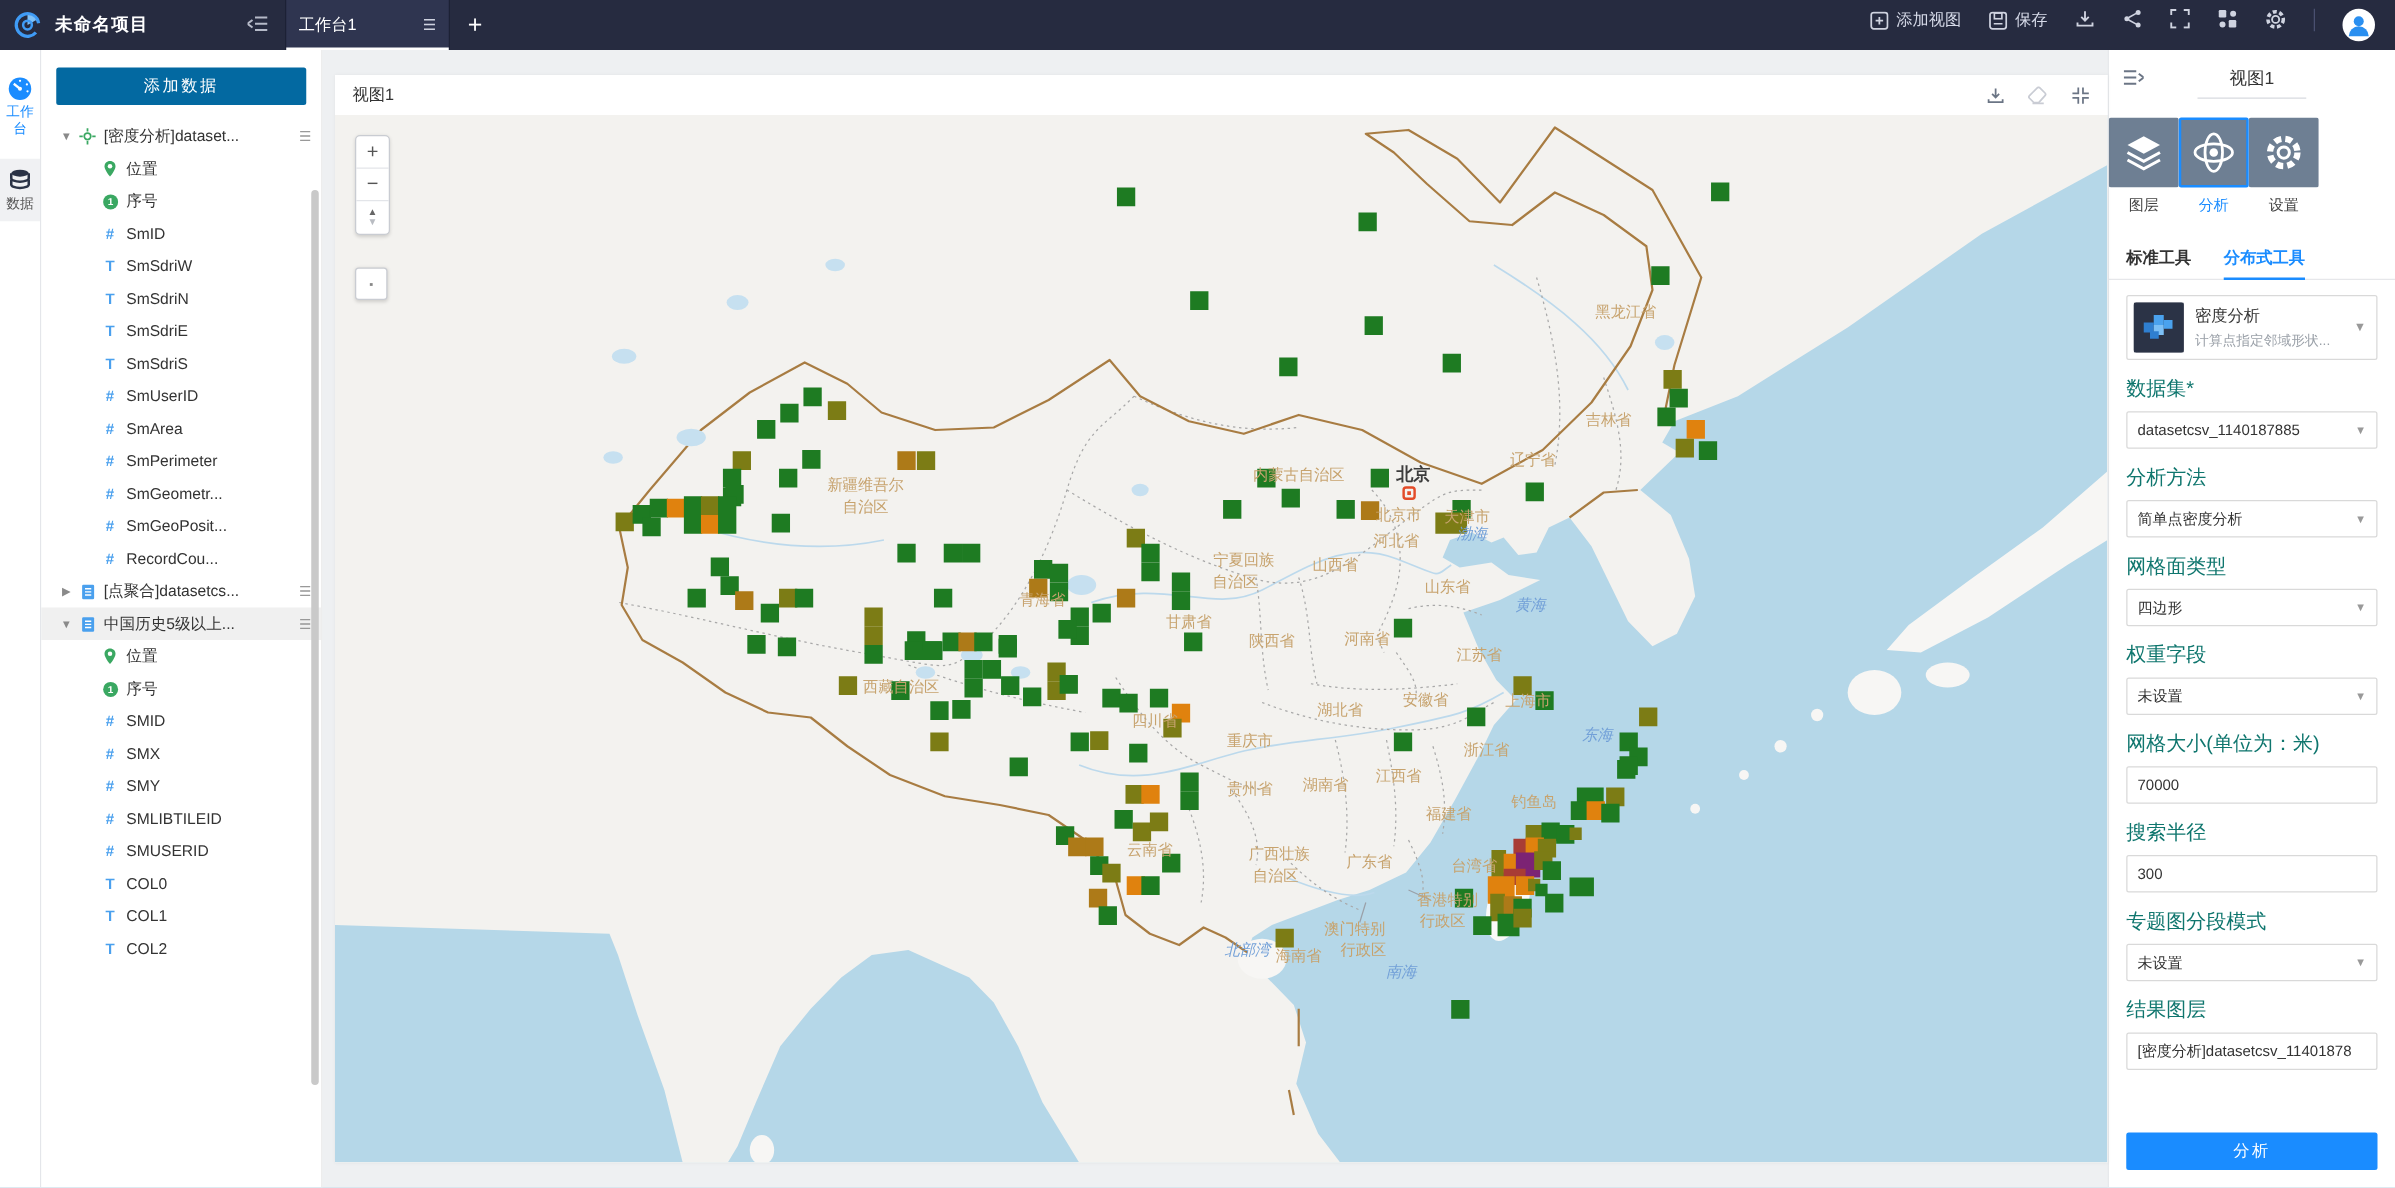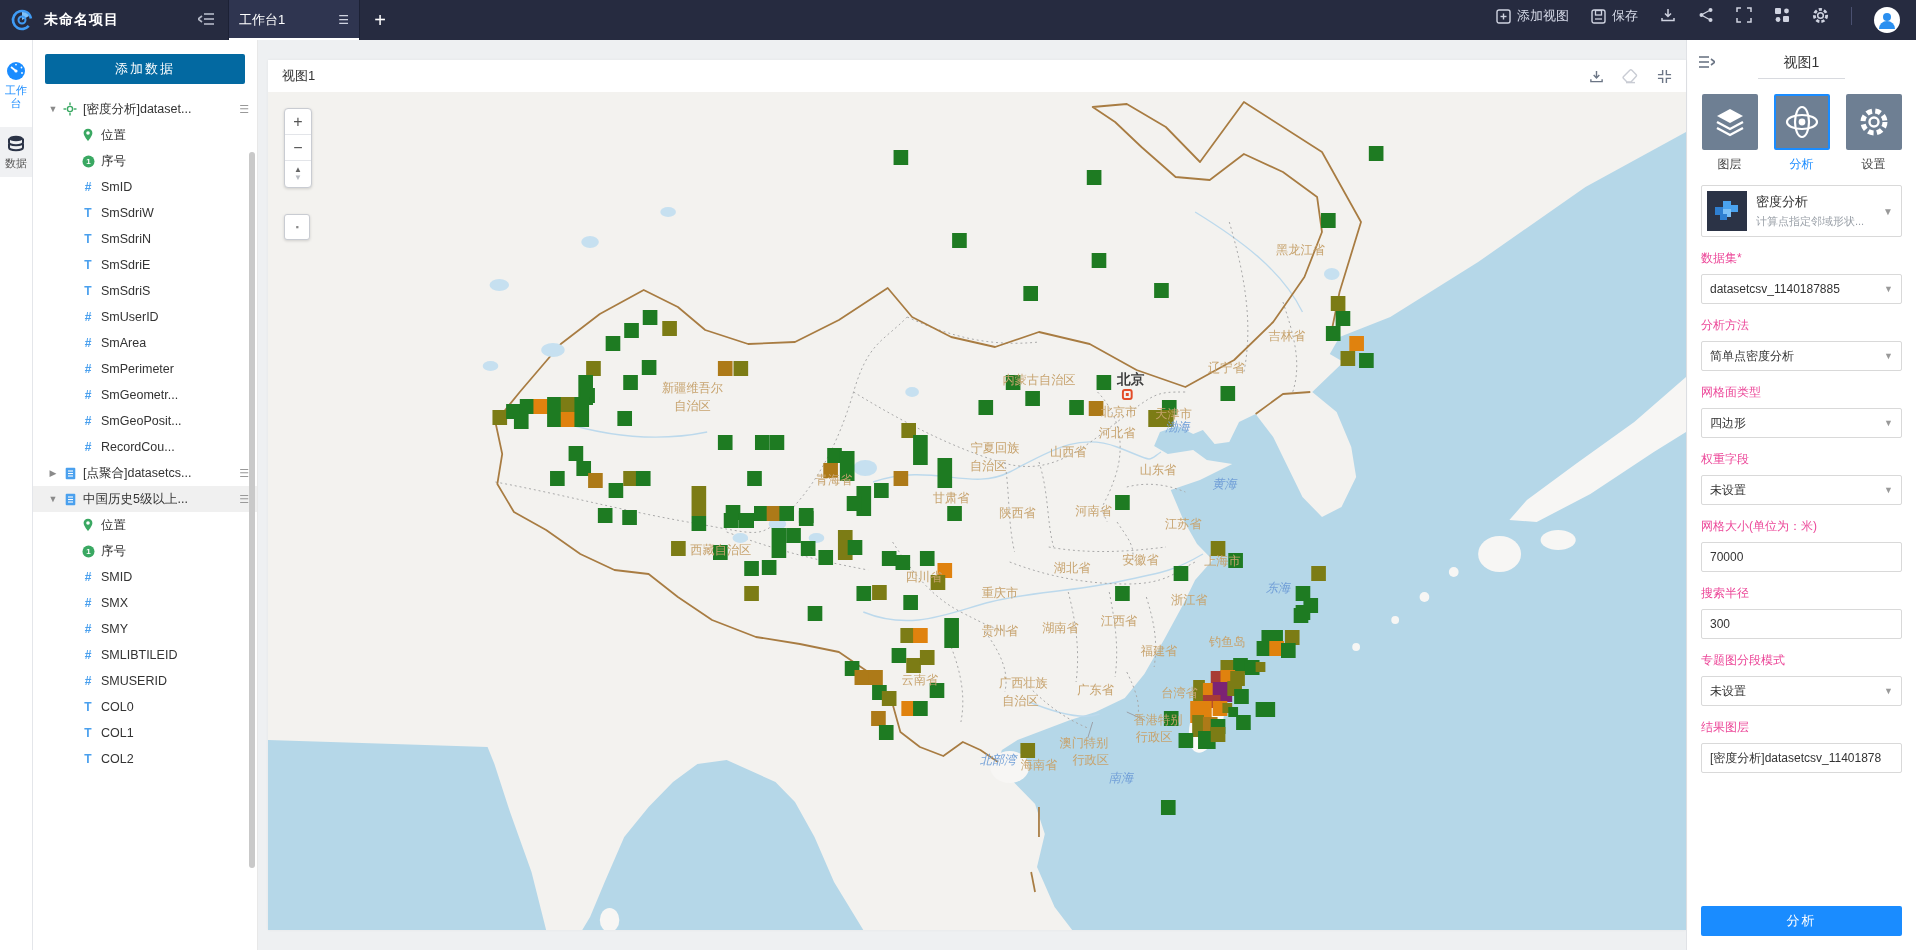--- a/index.html
+++ b/index.html
@@ -56,38 +56,38 @@
 .zbtn{height:26px;display:flex;align-items:center;justify-content:center;font-size:16px;color:#555;cursor:pointer;border-bottom:1px solid #e3e5e9}
 .zbtn:last-child{border-bottom:none}
 .zbtn.tilt{flex-direction:column;font-size:8px;line-height:8px;color:#666}
 .zbtn.tilt .dn{color:#b9bcc2}
 .extbtn{position:absolute;left:16px;top:122px;width:26px;height:26px;background:#fff;border:1px solid #c9ccd2;border-radius:3px;box-shadow:0 1px 3px rgba(0,0,0,.15);display:flex;align-items:center;justify-content:center;cursor:pointer;z-index:5;color:#888;font-size:9px}
 
 .rightpanel{width:230px;background:#fff;border-left:1px solid #e0e2e6;display:flex;flex-direction:column;padding:0}
 .rp-head{height:38px;display:flex;align-items:center;position:relative;margin-top:4px}
 .rp-collapse{position:absolute;left:12px;cursor:pointer}
 .rp-title{margin:0 auto;font-size:14px;color:#333;padding:6px 26px;border-bottom:1px solid #d8dadf}
-.mode-row{display:flex;justify-content:center;gap:16px;margin-top:12px}
+.mode-row{display:flex;margin-top:12px}
 .mode-btn{display:flex;flex-direction:column;align-items:center;cursor:pointer}
 .mode-ic{width:56px;height:56px;background:#6e7f93;border-radius:2px;display:flex;align-items:center;justify-content:center;border:2px solid transparent}
 .mode-btn.active .mode-ic{border-color:#1a8cff}
 .mode-lb{margin-top:6px;font-size:12px;color:#444}
 .mode-btn.active .mode-lb{color:#1a8cff}
 .rp-tabs{display:flex;gap:26px;padding:0 14px;margin-top:16px;border-bottom:1px solid #e6e7ea}
 .rp-tab{font-size:13px;color:#333;padding:8px 0;cursor:pointer;position:relative;font-weight:bold}
 .rp-tab.active{color:#1a8cff}
 .rp-tab.active:after{content:"";position:absolute;left:0;right:0;bottom:-1px;height:2px;background:#1a8cff}
 .rp-body{flex:1;padding:12px 14px 0 14px;overflow:hidden;display:flex;flex-direction:column}
 .tool-card{border:1px solid #d9d9d9;border-radius:2px;display:flex;align-items:center;padding:5px 8px 5px 5px;cursor:pointer}
 .tool-ic{width:40px;height:40px;background:#2b3346;border-radius:2px;margin-right:9px;flex:none}
 .tool-tx{flex:1;min-width:0}
 .tool-title{font-size:13px;font-weight:normal;color:#333}
 .tool-sub{font-size:11px;color:#9aa0a8;margin-top:3px;white-space:nowrap;overflow:hidden}
 .tool-caret{color:#999;font-size:10px;margin-left:4px}
-.fld-label{font-size:12px;color:#ec4899;margin:13px 0 7px 0}
+.fld-label{font-size:16px;color:#0f766e;margin:13px 0 7px 0}
 .fld-ctl{height:30px;border:1px solid #d9d9d9;border-radius:2px;display:flex;align-items:center;padding:0 8px;font-size:12px;color:#333;background:#fff;cursor:pointer;white-space:nowrap;overflow:hidden}
 .fld-ctl .val{flex:1;overflow:hidden;text-overflow:clip}
 .fld-ctl .sel-caret{color:#999;font-size:9px;margin-left:4px}
 .analyze-btn{margin:14px 14px 14px 14px;height:30px;background:#1a8cff;color:#fff;font-size:13px;display:flex;align-items:center;justify-content:center;border-radius:2px;cursor:pointer;letter-spacing:2px}
 </style>
 </head>
 <body>
 
 <div class="topbar">
   <div class="logo-wrap">
@@ -783,20 +783,24 @@
         <div class="mode-btn">
           <div class="mode-ic">
             <svg width="34" height="34" viewBox="0 0 34 34">
               <circle cx="17" cy="17" r="11" fill="none" stroke="#fff" stroke-width="5" stroke-dasharray="5.5 3.3"></circle>
               <circle cx="17" cy="17" r="4.5" fill="none" stroke="#fff" stroke-width="2.4"></circle>
             </svg>
           </div>
           <div class="mode-lb">设置</div>
         </div>
       </div>
+    <div class="rp-tabs" id="rpTabs">
+        <div class="rp-tab">标准工具</div>
+        <div class="rp-tab active">分布式工具</div>
+      </div>
     <div class="rp-body">
       <div class="tool-card">
         <div class="tool-ic">
           <svg width="40" height="40" viewBox="0 0 40 40">
               <rect width="40" height="40" fill="#2b3346"></rect>
               <g>
                 <rect x="8" y="16" width="8" height="8" fill="#2f7fd0"></rect>
                 <rect x="16" y="10" width="8" height="8" fill="#4aa2ee"></rect>
                 <rect x="16" y="18" width="8" height="8" fill="#7cc0f6"></rect>
                 <rect x="24" y="14" width="7" height="7" fill="#4aa2ee"></rect>

